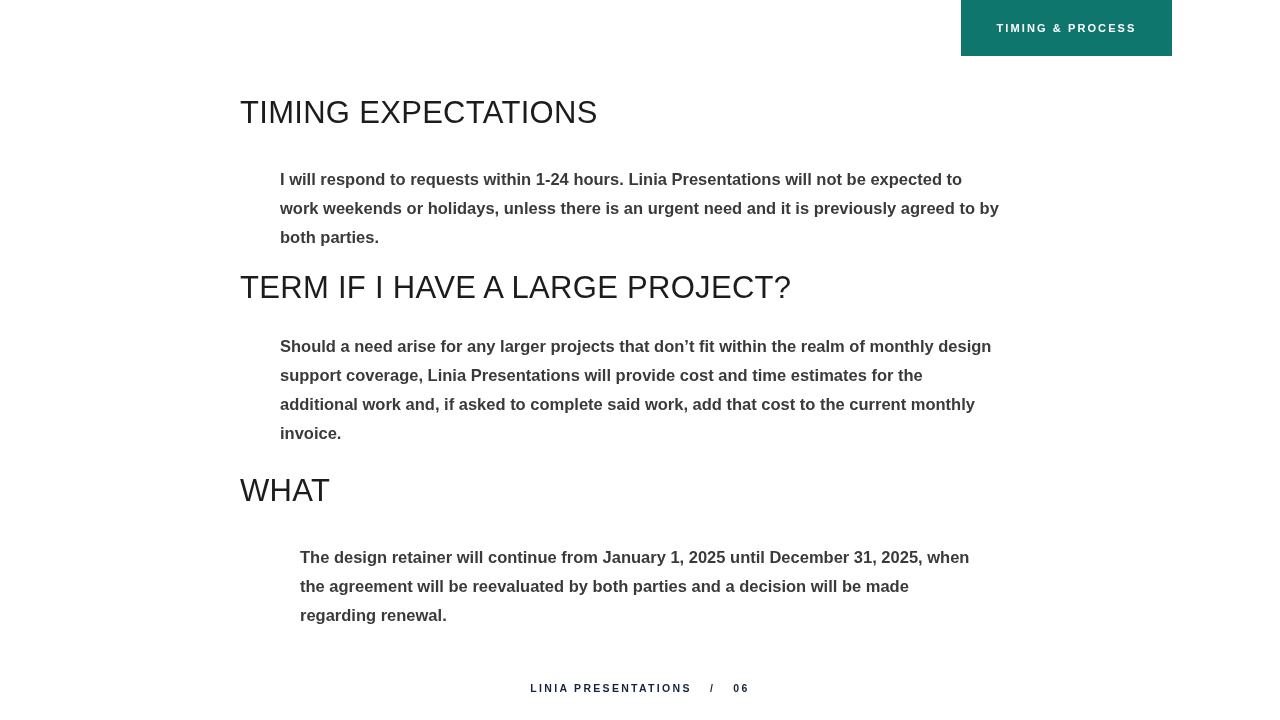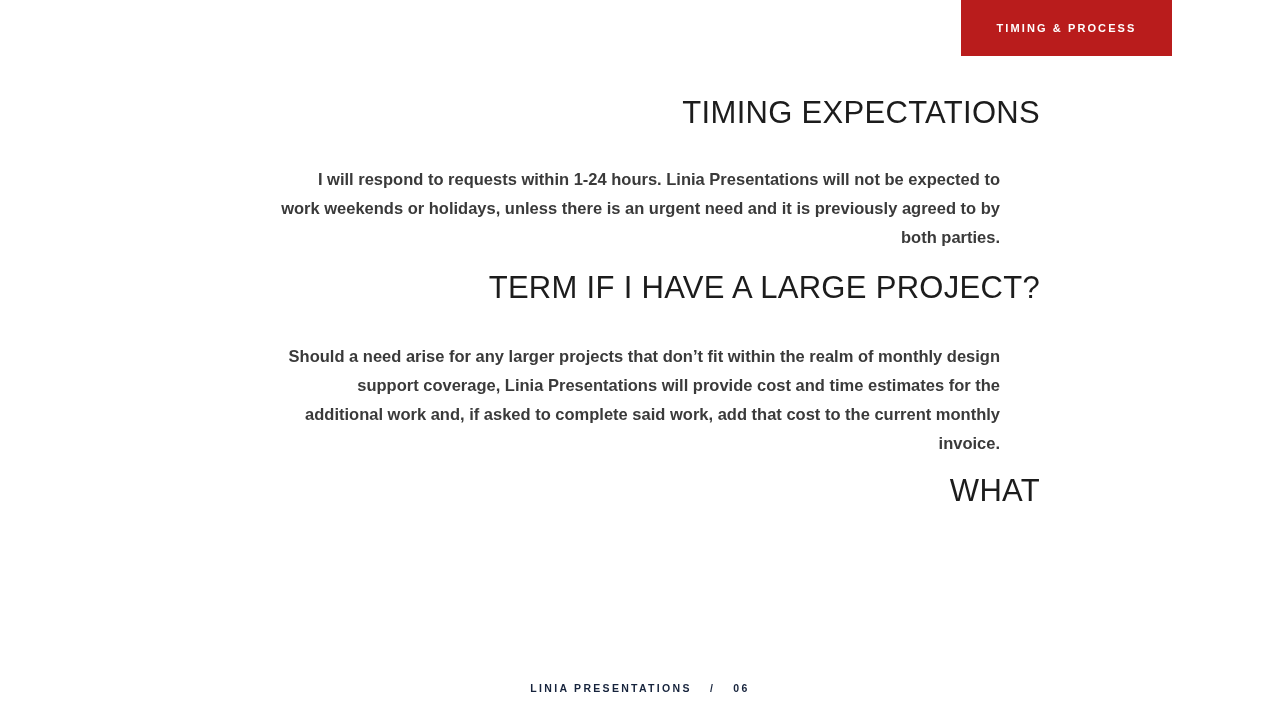--- a/index.html
+++ b/index.html
@@ -22,21 +22,21 @@
     height: 720px;
   }
 
   
   .corner-tag {
     position: absolute;
     top: 0;
     right: 108px;
     width: 211px;
     height: 56px;
-    background: #b91c1c;
+    background: #0f766e;
     display: flex;
     align-items: center;
     justify-content: center;
   }
   .corner-tag-label {
     color: #ffffff;
     font-size: 11px;
     letter-spacing: 2.1px;
     font-weight: bold;
     text-transform: uppercase;
@@ -45,21 +45,21 @@
 
   
   .content {
     position: absolute;
     top: 0;
     left: 240px;
     width: 800px;
   }
 
   .section {
-    text-align: right;
+    text-align: left;
   }
 
   .section-title {
     font-size: 31px;
     font-weight: 400;
     color: #1c1c1c;
     letter-spacing: 0.3px;
     margin: 0;
     line-height: 1.1;
   }
@@ -70,21 +70,21 @@
     color: #3a3a3a;
     margin: 0;
     font-weight: 700;
   }
 
   
   #sec-timing { position: absolute; top: 96px; left: 0; width: 800px; }
   #sec-timing .section-body { margin-top: 35px; padding: 0 40px; }
 
   #sec-large { position: absolute; top: 271px; left: 0; width: 800px; }
-  #sec-large .section-body { margin-top: 37px; padding: 0 40px; }
+  #sec-large .section-body { margin-top: 27px; padding: 0 40px; }
 
   #sec-term { position: absolute; top: 474px; left: 0; width: 800px; }
   #sec-term .section-body { margin-top: 35px; padding: 0 60px; }
 
   
   .footer {
     position: absolute;
     bottom: 26px;
     left: 0;
     width: 1280px;
@@ -114,20 +114,21 @@
       <p class="section-body">I will respond to requests within 1-24 hours. Linia Presentations will not be expected to work weekends or holidays, unless there is an urgent need and it is previously agreed to by both parties.</p>
     </div>
 
     <div class="section" id="sec-large">
       <h2 class="section-title">TERM IF I HAVE A LARGE PROJECT?</h2>
       <p class="section-body">Should a need arise for any larger projects that don’t fit within the realm of monthly design support coverage, Linia Presentations will provide cost and time estimates for the additional work and, if asked to complete said work, add that cost to the current monthly invoice.</p>
     </div>
 
     <div class="section" id="sec-term">
       <h2 class="section-title">WHAT</h2>
+      <p class="section-body">The design retainer will continue from January 1, 2025 until December 31, 2025, when the agreement will be reevaluated by both parties and a decision will be made regarding renewal.</p>
     </div>
 
   </div>
 
   <div class="footer">
     <span>LINIA PRESENTATIONS</span>
     <span class="footer-sep">/</span>
     <span>06</span>
   </div>
 

